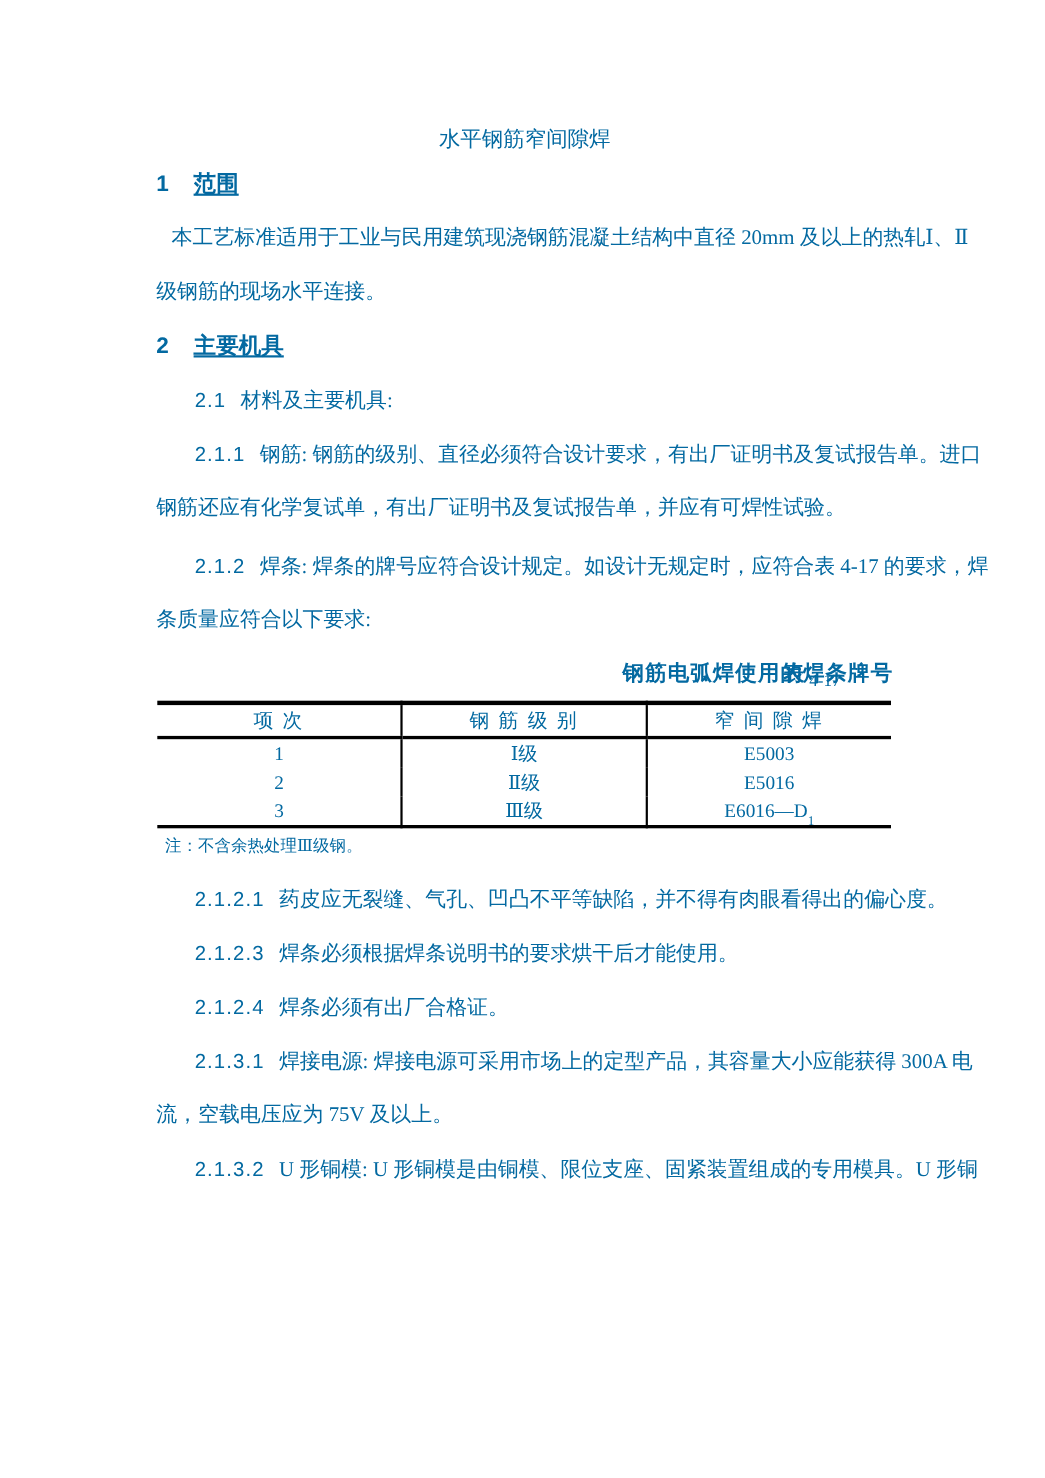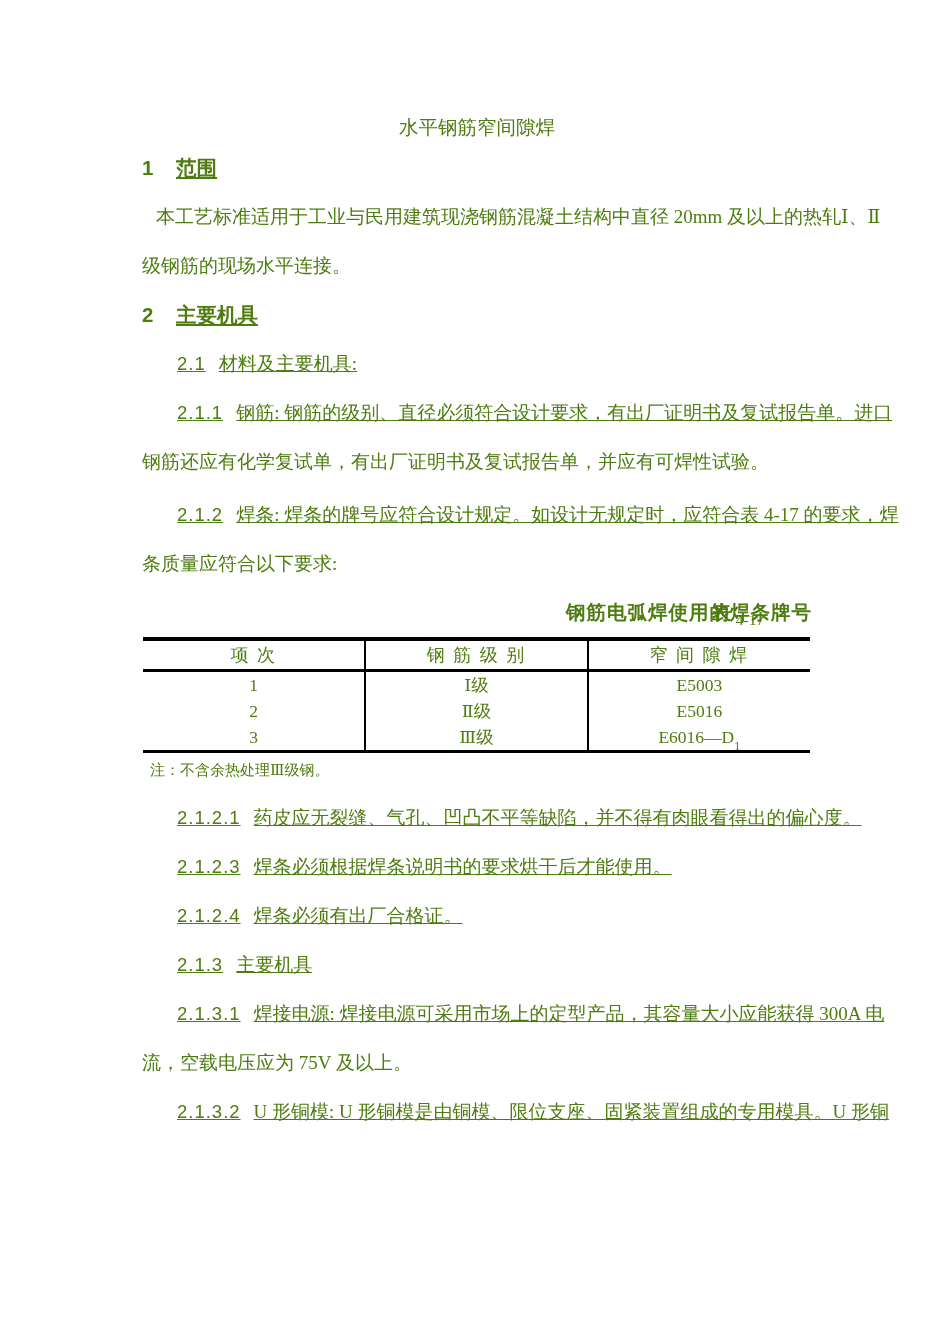--- a/index.html
+++ b/index.html
@@ -2,21 +2,21 @@
 <html><head>
 <meta charset="utf-8">
 <style>
   html,body { margin:0; padding:0; background:#e8e8e8; }
   .page {
     width:950px; height:1344px;
     background:#ffffff;
     margin:0 auto;
     overflow:hidden;
     font-family:"Liberation Serif","DejaVu Serif",serif;
-    color:#4d7c0f;
+    color:#0369a1;
     position:relative;
   }
   .content {
     padding:113px 138px 0 142px;
     font-size:19px;
   }
   .doc-title {
     height:30px; line-height:30px;
     text-align:center;
     font-size:19.5px;
@@ -26,21 +26,21 @@
     height:49px; line-height:49px;
     white-space:nowrap;
   }
   .heading {
     font-family:"Liberation Sans","DejaVu Sans",sans-serif;
     font-weight:bold;
     font-size:20.5px;
     text-decoration:underline;
   }
   .heading .h-num { display:inline-block; min-width:34px; }
-  .item { padding-left:35px;text-decoration:underline; }
+  .item { padding-left:35px; }
   .p-first { padding-left:14px; }
   .i-num {
     font-family:"Liberation Sans","DejaVu Sans",sans-serif;
     font-size:18.5px;
     margin-right:13px;
     letter-spacing:1px;
   }
   .mt4  { margin-top:4px; }
   .mt6  { margin-top:6px; }
 
@@ -179,23 +179,20 @@
     <div class="line item mt6">
       <span class="i-num">2.1.2.1</span><span>药皮应无裂缝、气孔、凹凸不平等缺陷，并不得有肉眼看得出的偏心度。</span>
     </div>
     <div class="line item">
       <span class="i-num">2.1.2.3</span><span>焊条必须根据焊条说明书的要求烘干后才能使用。</span>
     </div>
     <div class="line item">
       <span class="i-num">2.1.2.4</span><span>焊条必须有出厂合格证。</span>
     </div>
     <div class="line item">
-      <span class="i-num">2.1.3</span><span>主要机具</span>
-    </div>
-    <div class="line item">
       <span class="i-num">2.1.3.1</span><span>焊接电源: 焊接电源可采用市场上的定型产品，其容量大小应能获得 300A 电</span>
     </div>
     <div class="line">流，空载电压应为 75V 及以上。</div>
     <div class="line item">
       <span class="i-num">2.1.3.2</span><span>U 形铜模: U 形铜模是由铜模、限位支座、固紧装置组成的专用模具。U 形铜</span>
     </div>
 
   </div>
 </div>
 

